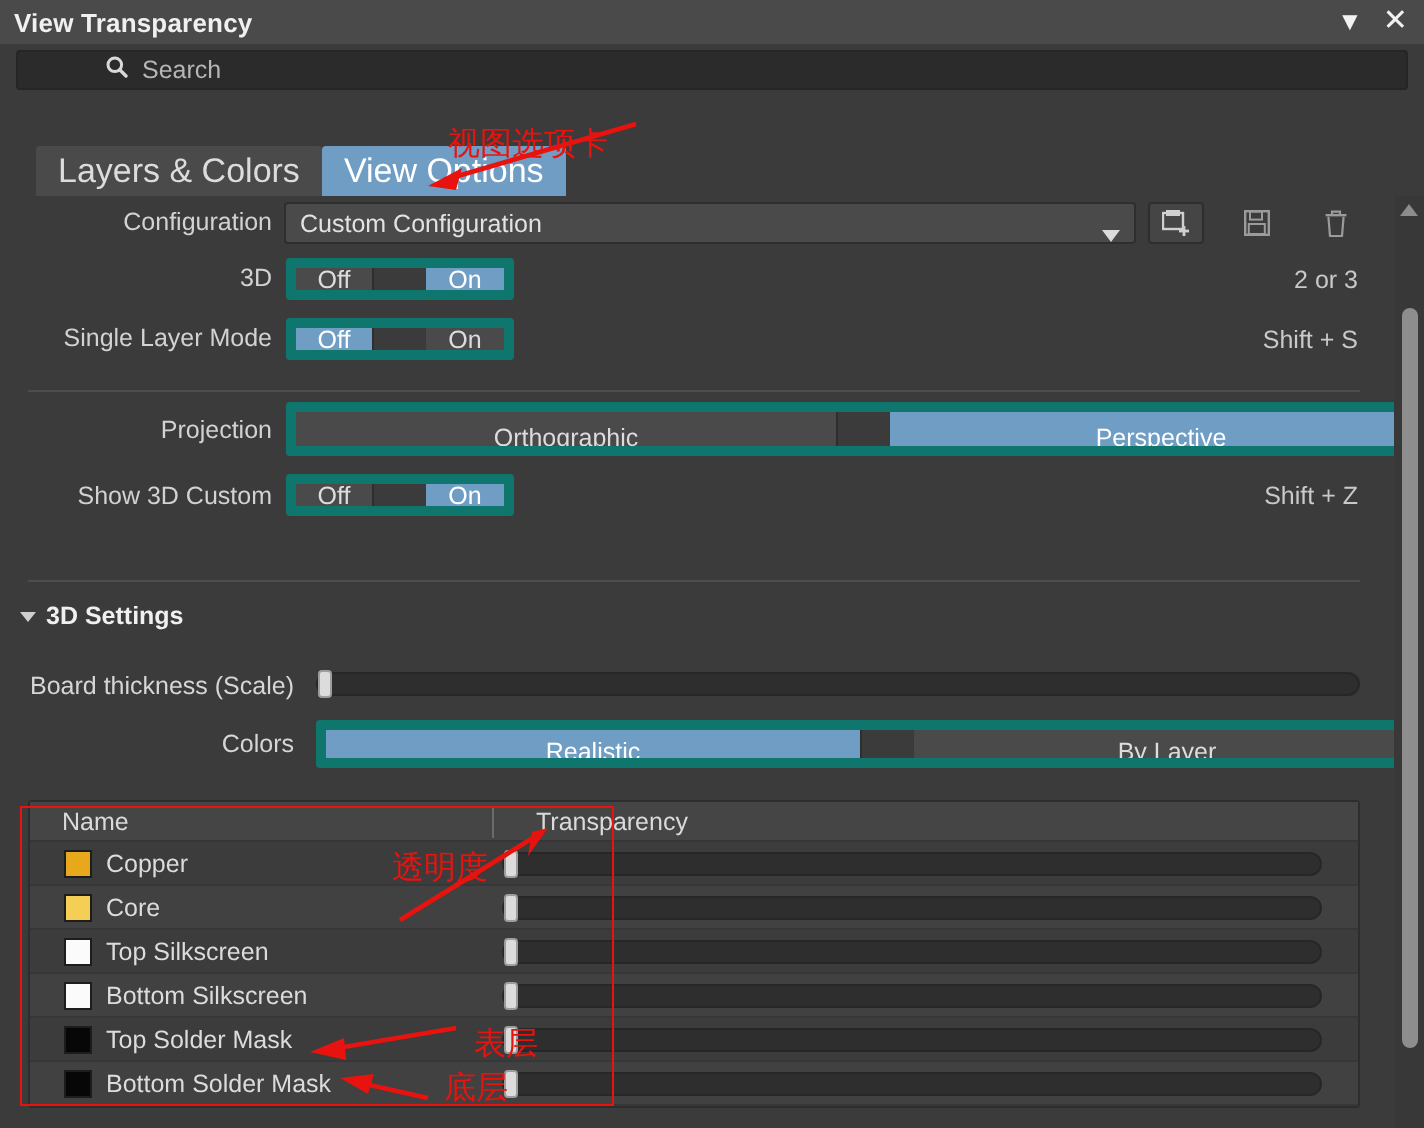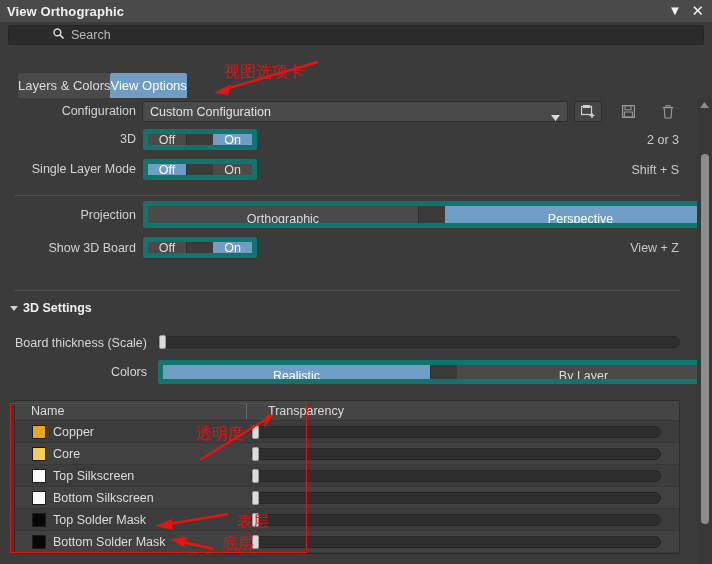--- a/index.html
+++ b/index.html
@@ -38,22 +38,22 @@
   #searchbox .mag { margin: 0 7px 0 8px; display: block; }
   #searchbox .ph { color: #b6b6b6; font-size: 12.5px; }
 
   
   #tabrow {
     position: absolute; left: 0; top: 46px; width: 712px; height: 52px;
     background: #3b3b3b;
   }
   .tabstrip { position: absolute; left: 18px; top: 27px; display: flex; }
   .tab {
-    height: 25px; padding: 0 0; display: flex; align-items: center;
-    font-size: 13px; color: #dcdcdc; background: #4a4a4a;
+    height: 25px; padding: 0 11px; display: flex; align-items: center;
+    font-size: 17px; color: #dcdcdc; background: #4a4a4a;
     border-top-left-radius: 2px; border-top-right-radius: 2px;
   }
   .tab.active { background: #6f9dc4; color: #ffffff; }
 
   
   #panel {
     position: absolute; left: 0; top: 98px; width: 697px; height: 466px;
     background: #3b3b3b;
   }
 
@@ -154,21 +154,21 @@
   
   .anno { position: absolute; color: #e8130f; font-size: 16px;
           font-family: "DejaVu Sans", sans-serif; white-space: nowrap; }
   .annobox { position: absolute; border: 1px solid #e8130f; }
   svg.arrow { position: absolute; overflow: visible; }
 </style>
 </head>
 <body>
 
 <div id="titlebar">
-  <span class="title">View Orthographic</span>
+  <span class="title">View Transparency</span>
   <span class="tb-spacer"></span>
   <span class="tb-btn">▼</span>
   <span class="tb-btn close">✕</span>
 </div>
 
 <div id="searchwrap">
   <div id="searchbox">
     <span class="mag">
       <svg width="11" height="11" viewBox="0 0 11 11">
         <circle cx="4.4" cy="4.4" r="3.4" fill="none" stroke="#d9d9d9" stroke-width="1.5"></circle>
@@ -244,26 +244,26 @@
 
   <div class="row" style="height:36px; margin-top:13px;">
     <div class="rowlabel" style="width:136px; left:0; line-height:36px;">Projection</div>
     <div class="seg wide" style="left:143px; top:4px;">
       <div class="opt">Orthographic</div>
       <div class="opt sel">Perspective</div>
     </div>
   </div>
 
   <div class="row" style="height:30px;">
-    <div class="rowlabel" style="width:136px; left:0; line-height:30px;">Show 3D Board</div>
+    <div class="rowlabel" style="width:136px; left:0; line-height:30px;">Show 3D Custom</div>
     <div class="seg small" style="left:143px; top:4px;">
       <div class="opt">Off</div>
       <div class="opt sel">On</div>
     </div>
-    <div class="hint" style="right:18px; top:2px;">View + Z</div>
+    <div class="hint" style="right:18px; top:2px;">Shift + Z</div>
   </div>
 
   <div class="divider" style="top:192px;"></div>
 
   <div class="sectionhdr" style="top:203px;">
     <span class="tri"></span>
     <span>3D Settings</span>
   </div>
 
   <div style="position:absolute; left:0; top:232px; width:697px; height:26px;">

